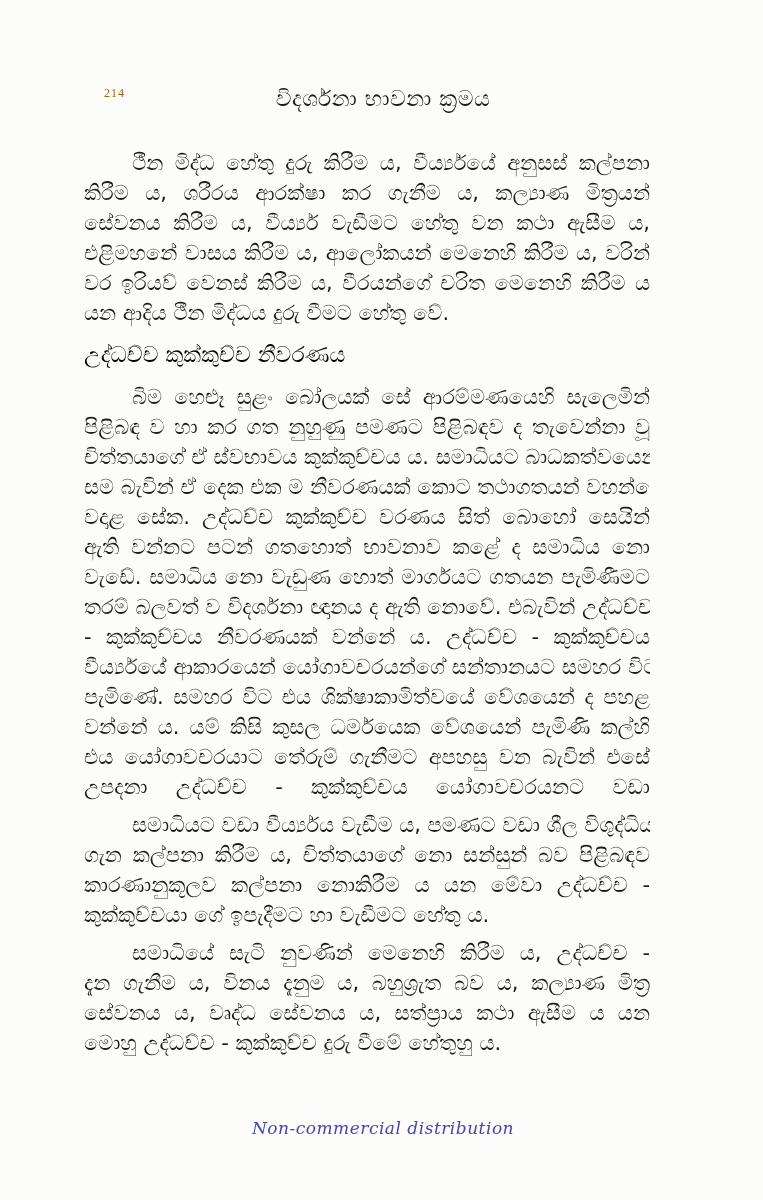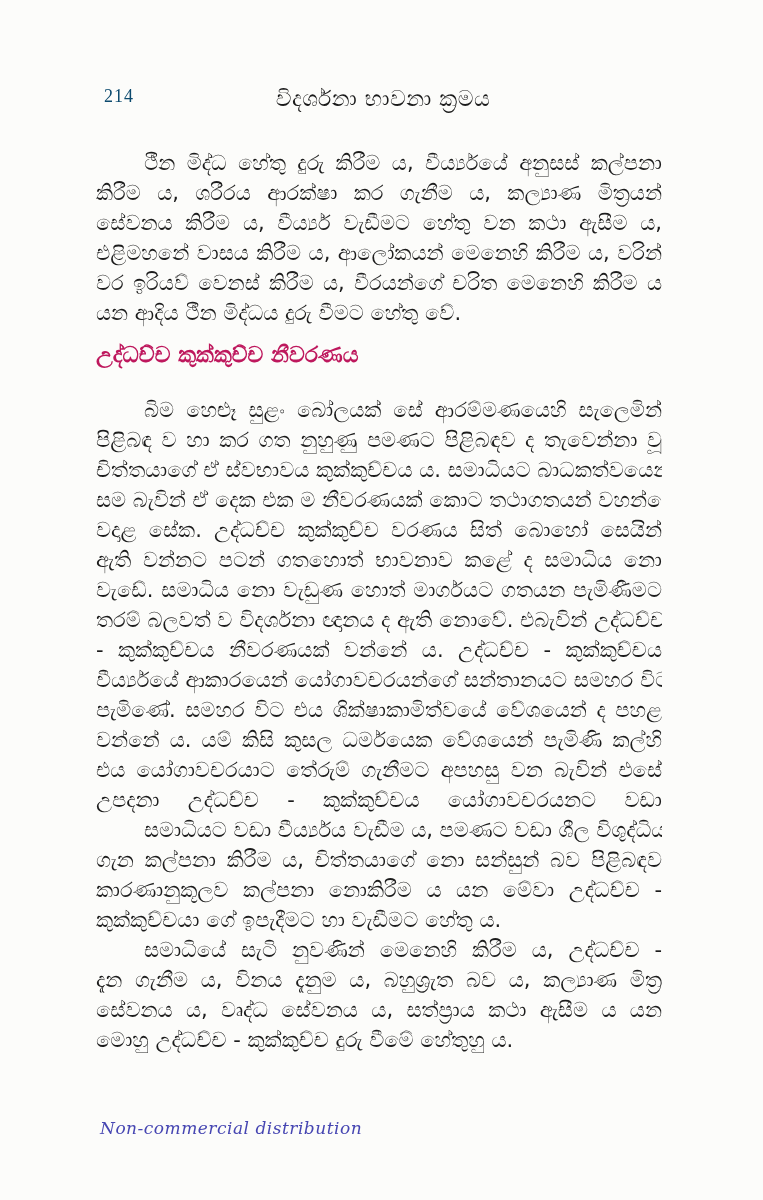--- a/index.html
+++ b/index.html
@@ -20,59 +20,59 @@
     width:763px;height:1200px;
     background:var(--bg);
   }
   .page-header{
     position:absolute;
     top:84px;left:100px;width:566px;height:30px;
   }
   .page-number{
     position:absolute;left:4px;top:2px;
     font-family:"Liberation Serif", serif;
-    font-size:18px;color:#0c4a6e;
+    font-size:12px;color:#a16207;
     letter-spacing:1px;
   }
   .running-title{
     text-align:center;
     font-size:22px;color:#1a1a1a;
     line-height:30px;
     letter-spacing:0.5px;
   }
   main{
     position:absolute;
-    top:148px;left:96px;width:566px;
+    top:148px;left:84px;width:566px;
     color:var(--text);
     font-size:21px;
   }
   .paragraph{margin:0;}
-  .paragraph + .paragraph{}
+  .paragraph + .paragraph{margin-top:8px;}
   .section-heading{
-    margin:12px 0 25px 0;
+    margin:12px 0 12px 0;
     font-size:22px;
-    font-weight:bold;
-    color:#be185d;
+    font-weight:normal;
+    color:#000000;
     line-height:30px;
   }
   .line{
     height:30px;
     line-height:30px;
     text-align:justify;
     text-align-last:justify;
     text-justify:inter-word;
     overflow:hidden;
     white-space:nowrap;
   }
   .line.first{text-indent:48px;}
   .line.last{text-align-last:left;white-space:normal;}
   .page-footer{
     position:absolute;
     top:1118px;left:100px;width:566px;
-    text-align:left;
+    text-align:center;
     font-family:"DejaVu Serif", serif;
     font-style:italic;
     font-size:17px;
     color:var(--footer);
     letter-spacing:0.5px;
   }
 </style>
 </head>
 <body>
 

